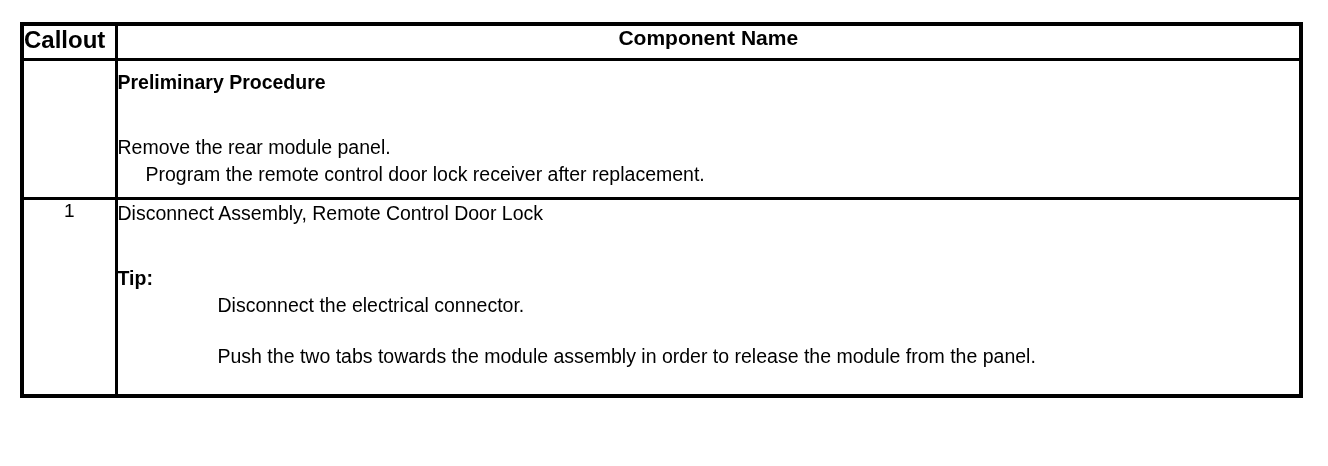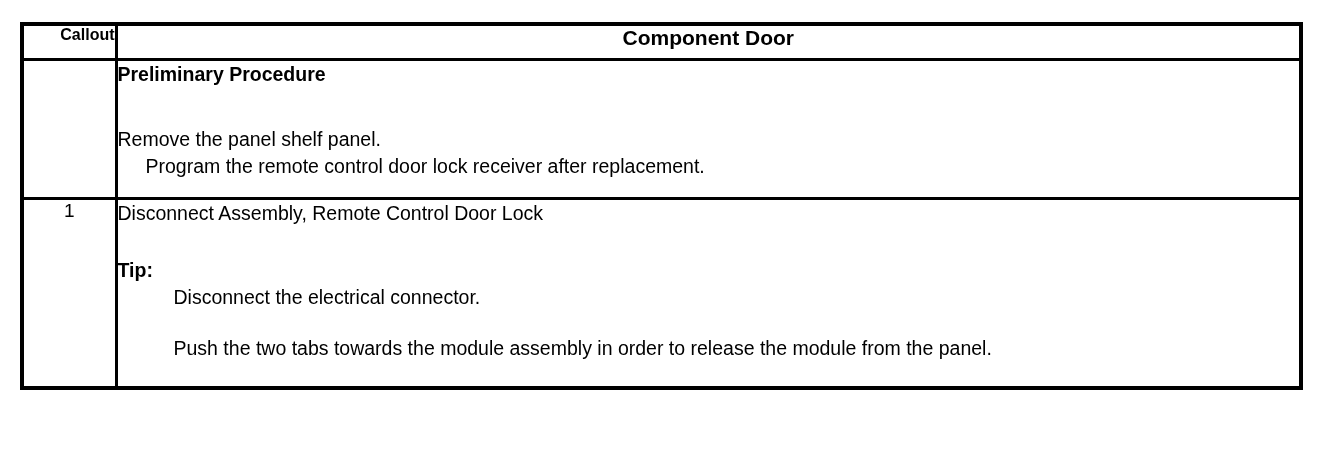--- a/index.html
+++ b/index.html
@@ -41,24 +41,24 @@
     background: #ffffff;
   }
 
   
   .col-callout { width: 94px; }
   .col-name    { width: auto; }
 
   
   .hdr-callout {
     height: 32px;
-    text-align: right;
+    text-align: left;
     vertical-align: middle;
     font-weight: bold;
-    font-size: 16px;
+    font-size: 24px;
     letter-spacing: 0px;
     padding: 2px 4px 4px 4px;
   }
   .hdr-name {
     height: 32px;
     text-align: center;
     vertical-align: middle;
     font-weight: bold;
     font-size: 21px;
     padding: 2px 4px 4px 4px;
@@ -79,33 +79,34 @@
     font-size: 19.5px;
     line-height: 27px;
     font-weight: normal;
   }
 
   .line-bold {
     font-weight: bold;
     font-size: 19.5px;
     line-height: 27px;
     white-space: pre;
+    margin-top: 8px;
   }
   .line-reg {
     font-weight: normal;
     font-size: 19.5px;
     line-height: 27px;
     white-space: pre;
   }
   .spacer-lg { height: 38px; }
   .spacer-md { height: 30px; }
   .spacer-sm { height: 24px; }
 
   .indented {
-    padding-left: 56px;
+    padding-left: 100px;
     font-weight: normal;
     font-size: 19.5px;
     line-height: 27px;
     white-space: pre;
   }
 
   .row-prelim-pad { padding-bottom: 6px; margin-left: 28px; }
 </style>
 </head>
 <body>
@@ -114,32 +115,32 @@
 
   <table class="service-table">
     <colgroup>
       <col class="col-callout">
       <col class="col-name">
     </colgroup>
 
     <thead>
       <tr>
         <th class="hdr-callout">Callout</th>
-        <th class="hdr-name">Component Door</th>
+        <th class="hdr-name">Component Name</th>
       </tr>
     </thead>
 
     <tbody>
 
       <tr>
         <td class="cell-callout-empty"></td>
         <td class="cell-body">
           <div class="line-bold">Preliminary Procedure</div>
           <div class="spacer-lg"></div>
-          <div class="line-reg">Remove the panel shelf panel.</div>
+          <div class="line-reg">Remove the rear module panel.</div>
           <div class="line-reg row-prelim-pad">Program the remote control door lock receiver after replacement.</div>
         </td>
       </tr>
 
       <tr>
         <td class="cell-callout-num">1</td>
         <td class="cell-body">
           <div class="line-reg">Disconnect Assembly, Remote Control Door Lock</div>
           <div class="spacer-md"></div>
           <div class="line-bold">Tip:</div>

